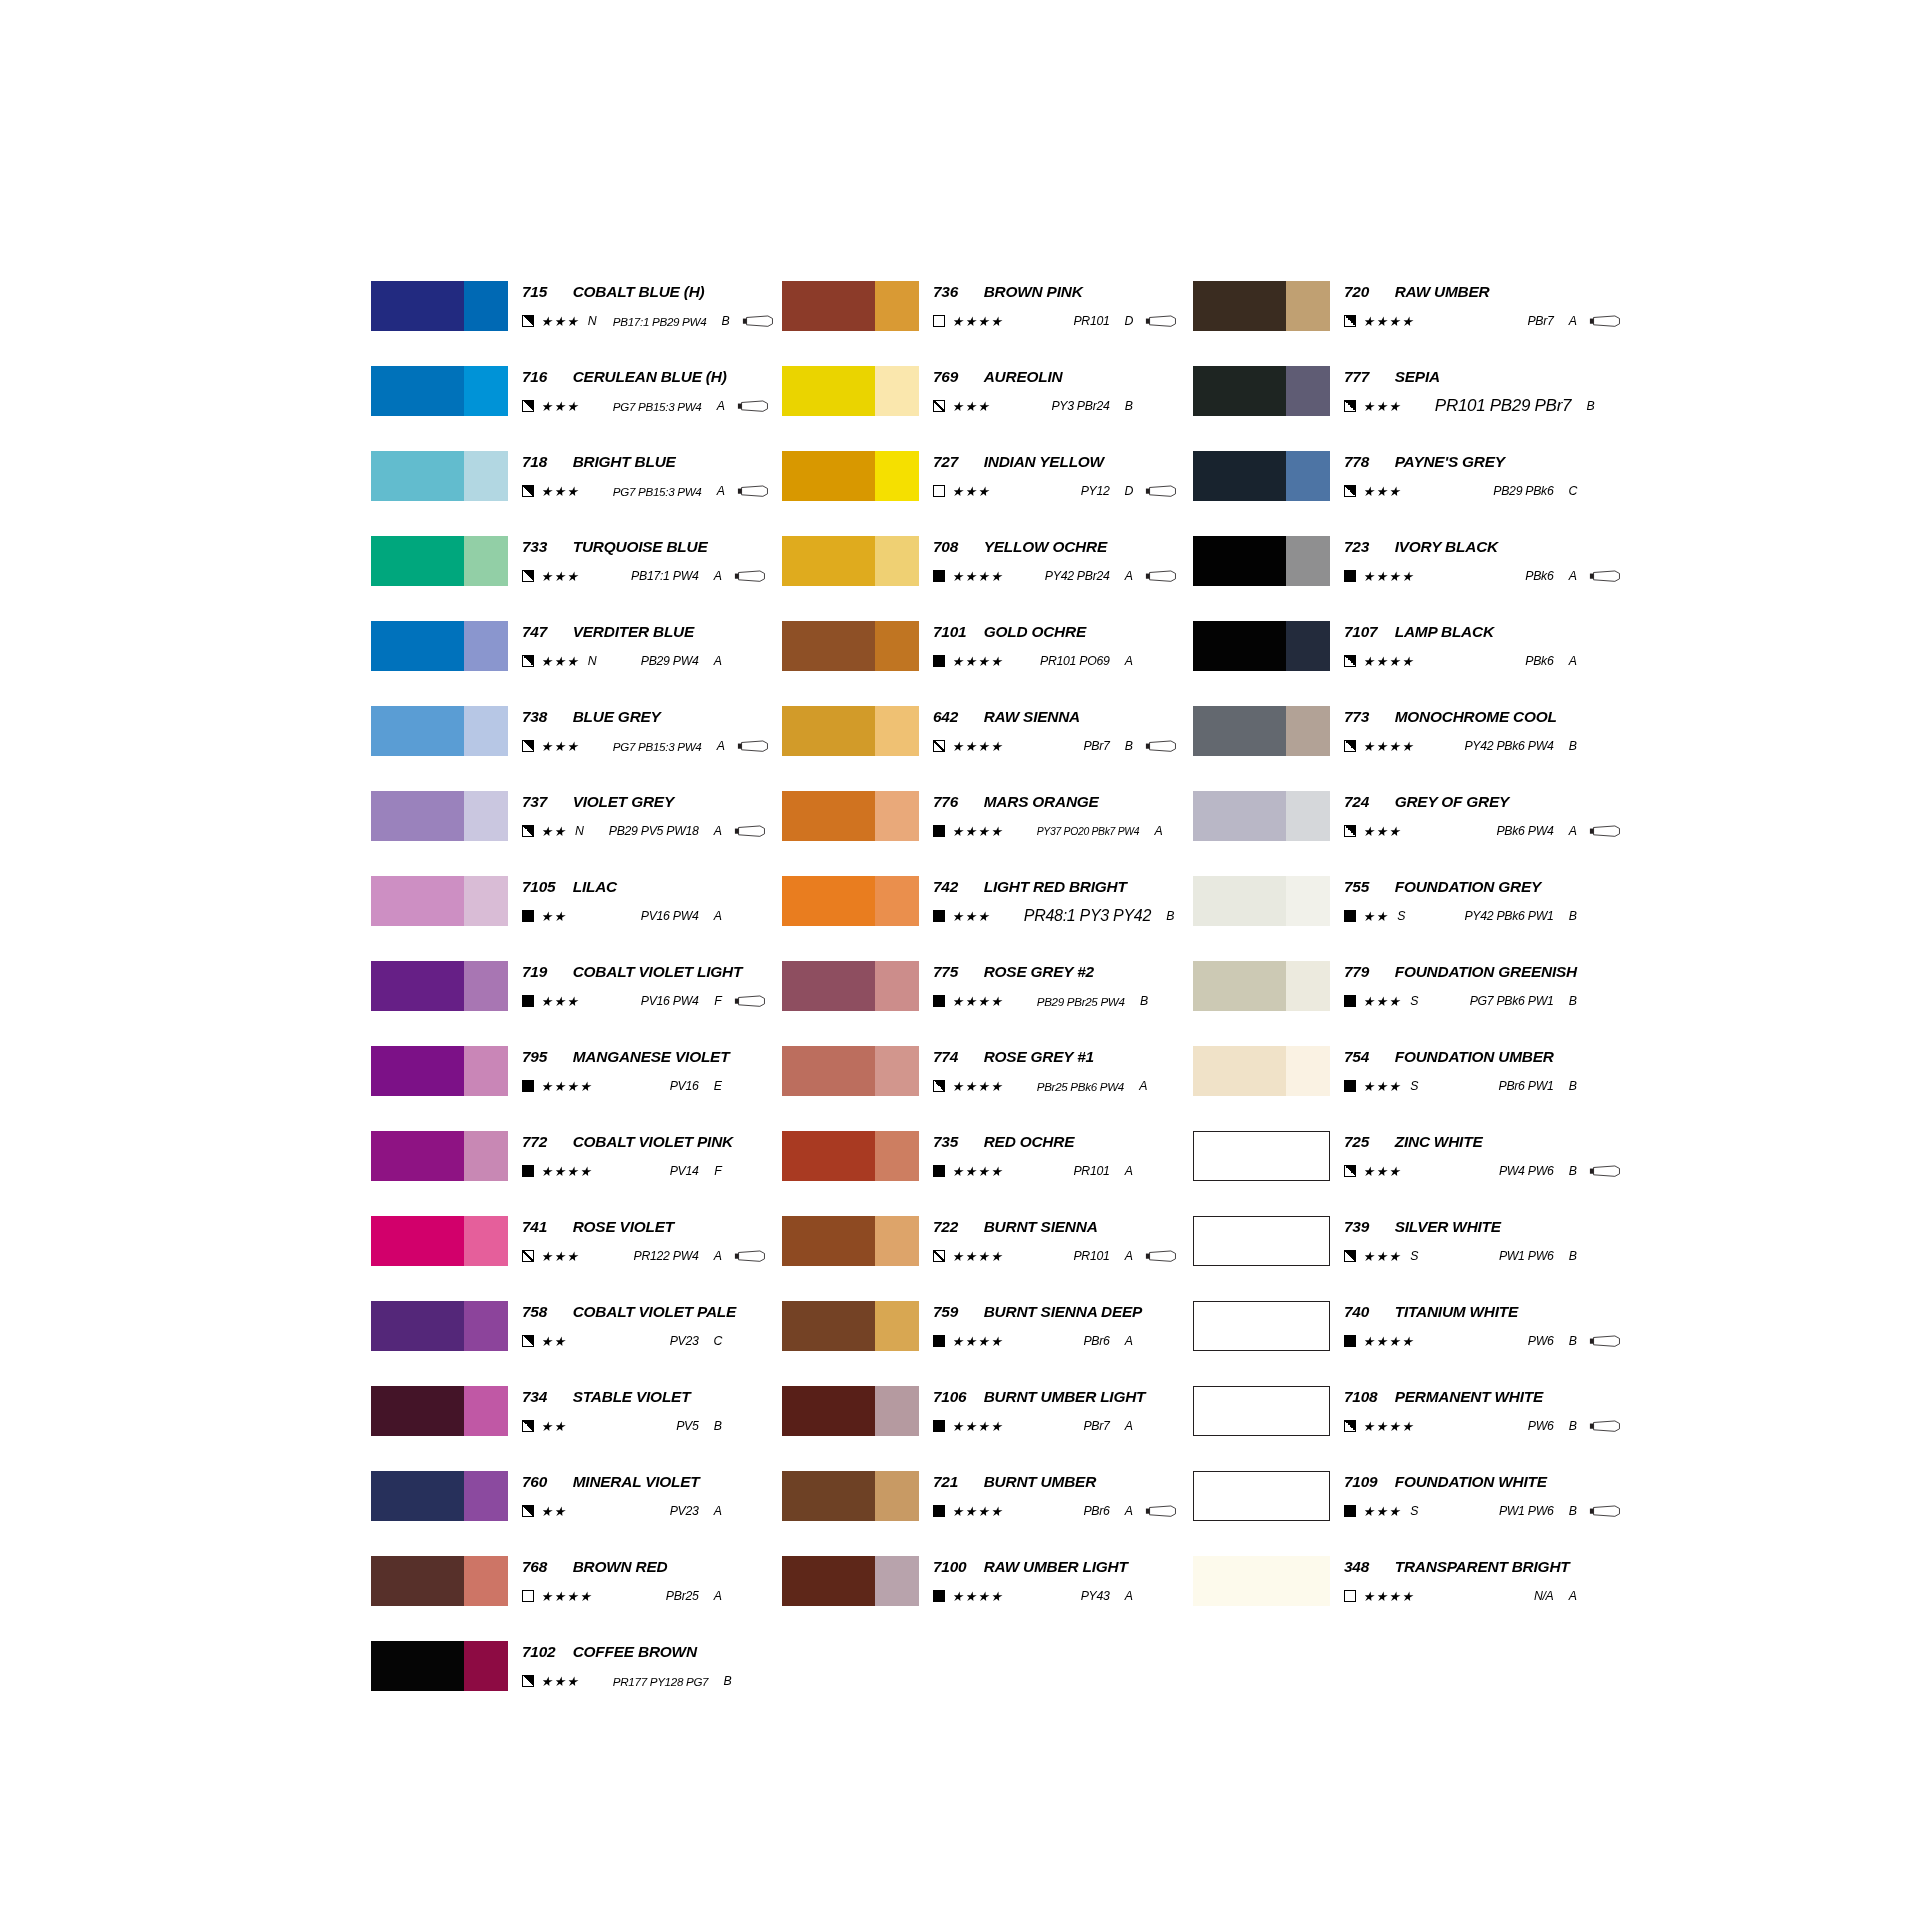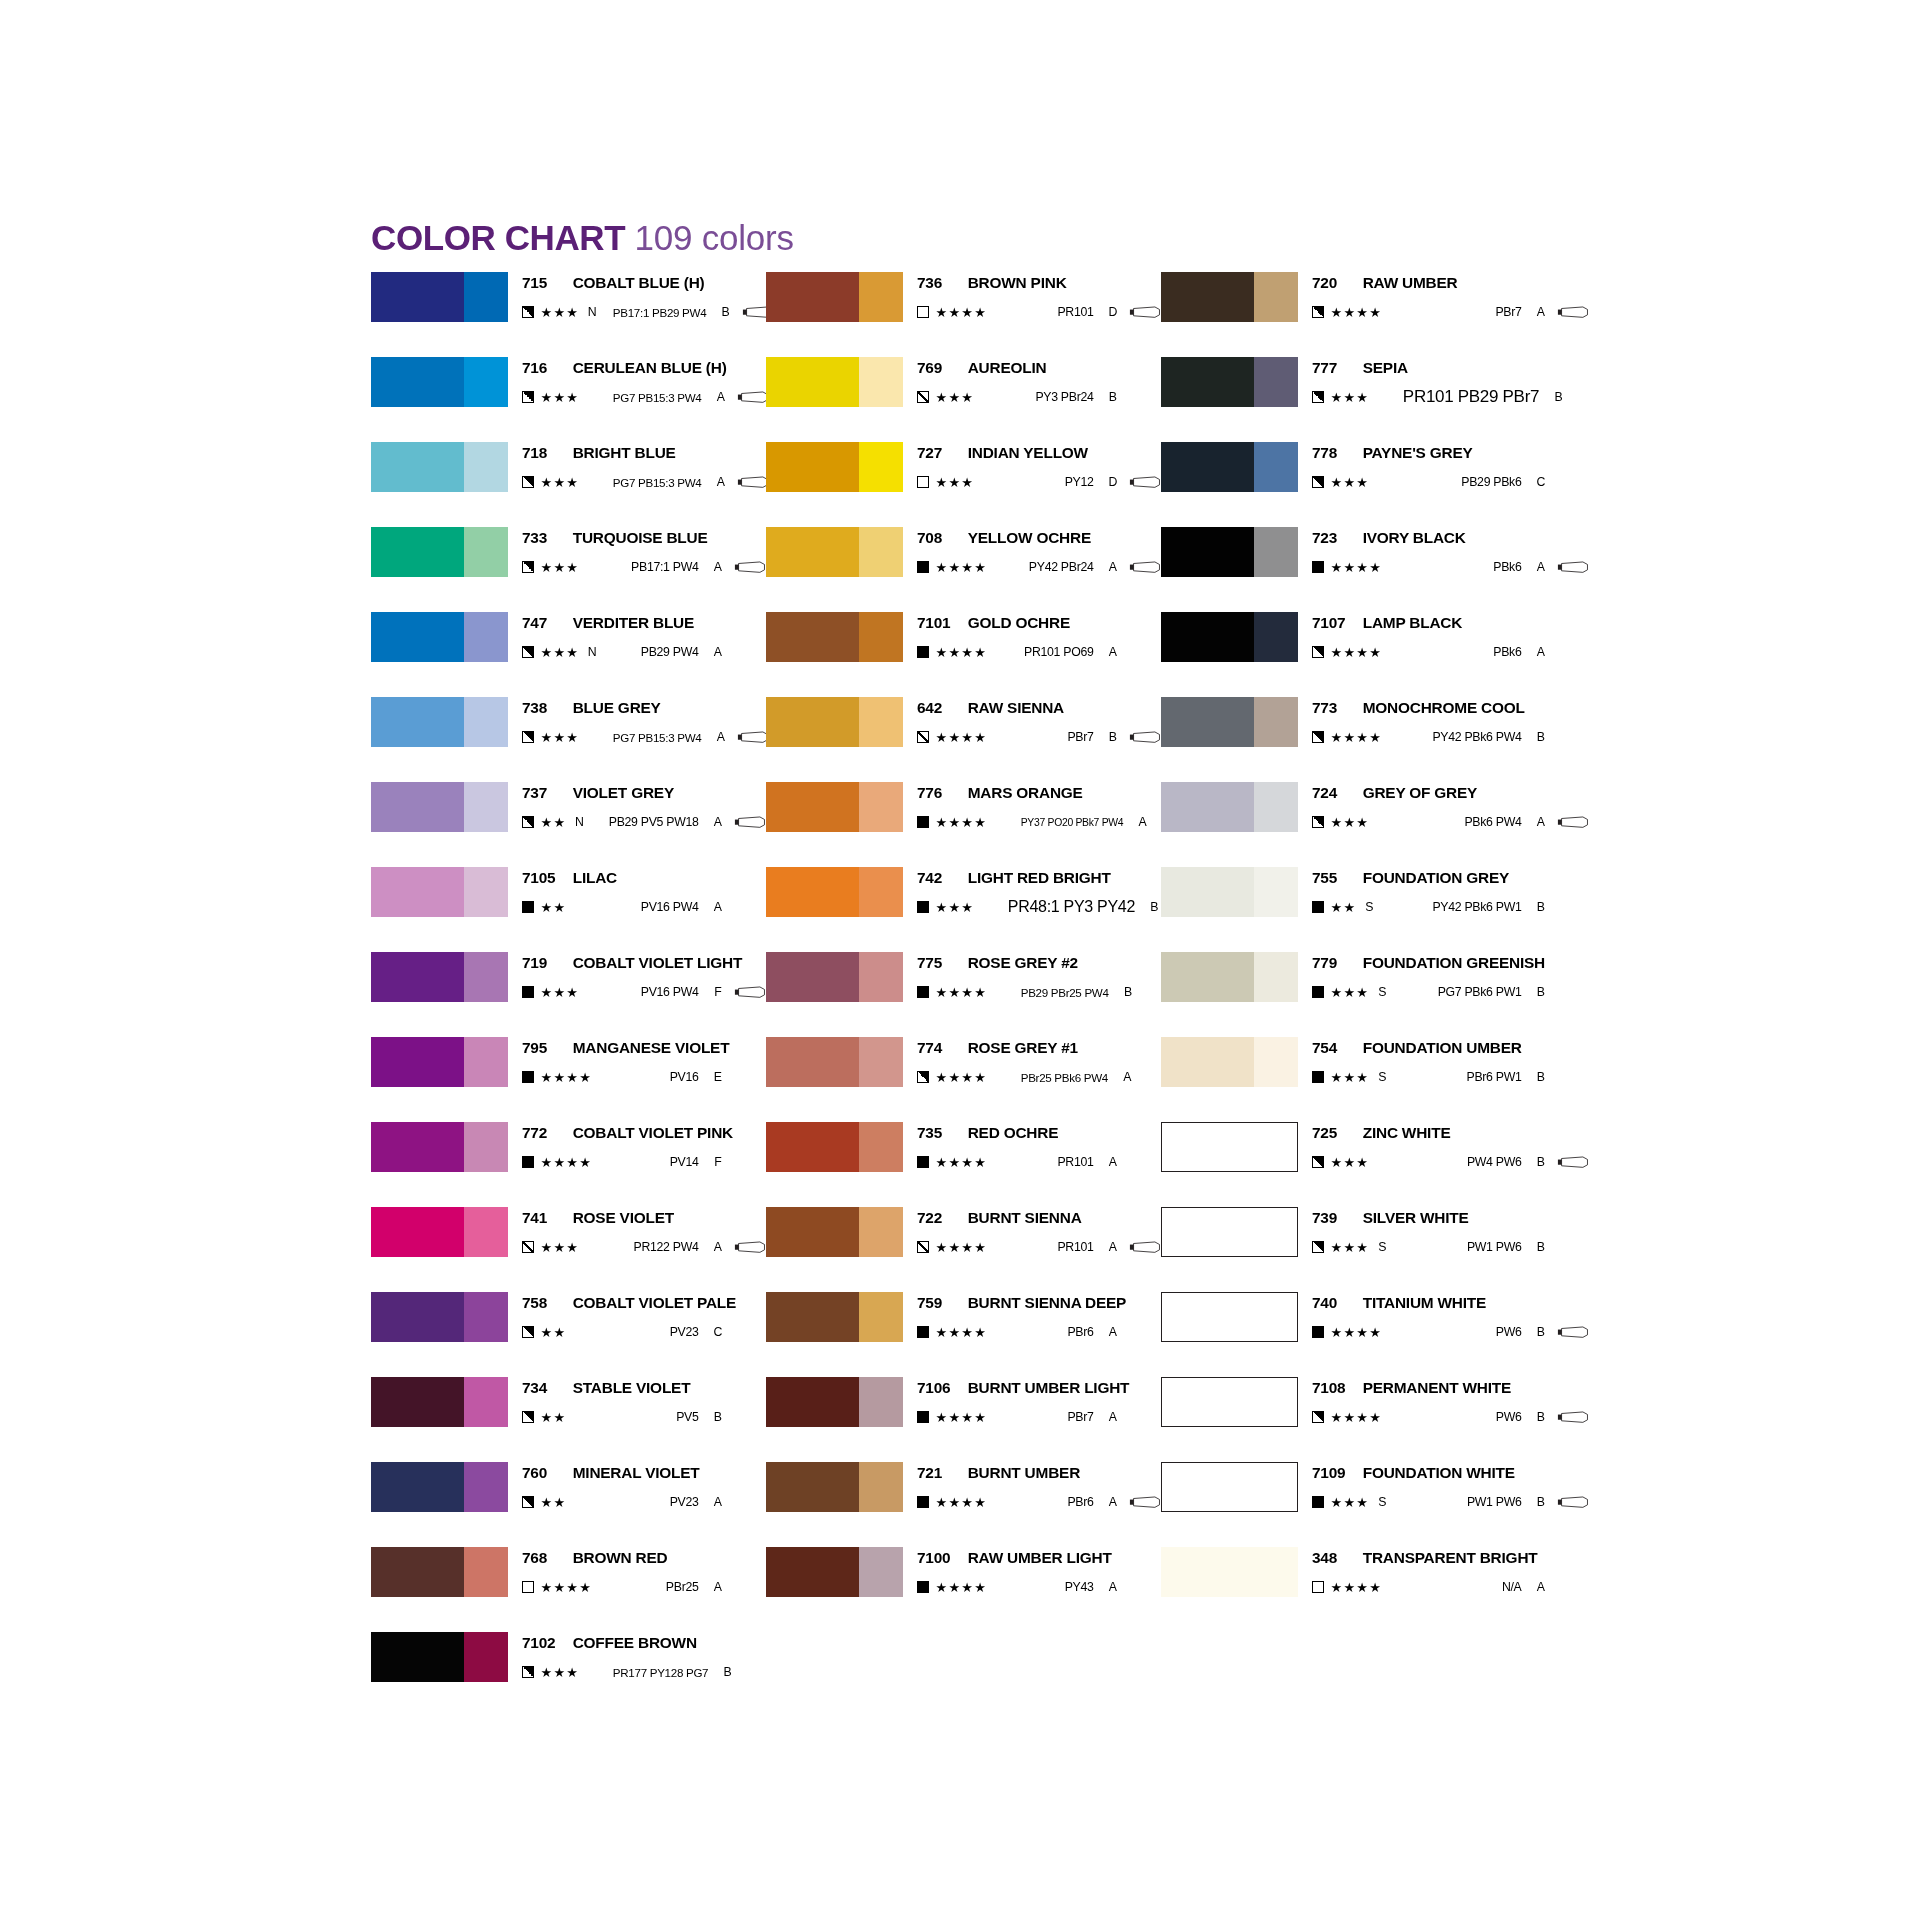--- a/index.html
+++ b/index.html
@@ -20,25 +20,26 @@
     font-size:35px;font-weight:bold;color:#5b2076;
     letter-spacing:-0.4px;
   }
   #title-sub{
     font-size:35px;font-weight:normal;color:#7a4d96;
     letter-spacing:-0.2px;margin-left:9.2px;
   }
 
   
   #grid{
-    position:absolute;left:371px;top:272px;
+    position:absolute;left:371px;top:281px;
     width:1217px;
     display:grid;
     grid-template-columns:395px 395px 428px;
-    column-gap:0px;
+    column-gap:16px;
+    font-style:italic;
   }
   .col{display:flex;flex-direction:column;}
 
   .row{
     position:relative;
     height:85px;
     display:flex;
     align-items:flex-start;
   }
 
@@ -142,23 +143,20 @@
   .sp-s{width:12.3px;flex:0 0 auto;}
   .sp-t{width:9.2px;flex:0 0 auto;}
 
   .line2 .grp{display:flex;align-items:center;width:100%;}
 </style>
 </head>
 <body>
 
 <div id="page">
 
-  <div id="title-block">
-    <span id="title-main">COLOR CHART</span><span id="title-sub">109 colors</span>
-  </div>
 
   <div id="grid">
       <div class="col">
         <div class="row">
           <div class="swatch">
             <div class="sw-a" style="background: rgb(34, 42, 128);"></div>
             <div class="sw-b" style="background: rgb(0, 105, 180);"></div>
           </div>
           <div class="info">
             <div class="line1">

